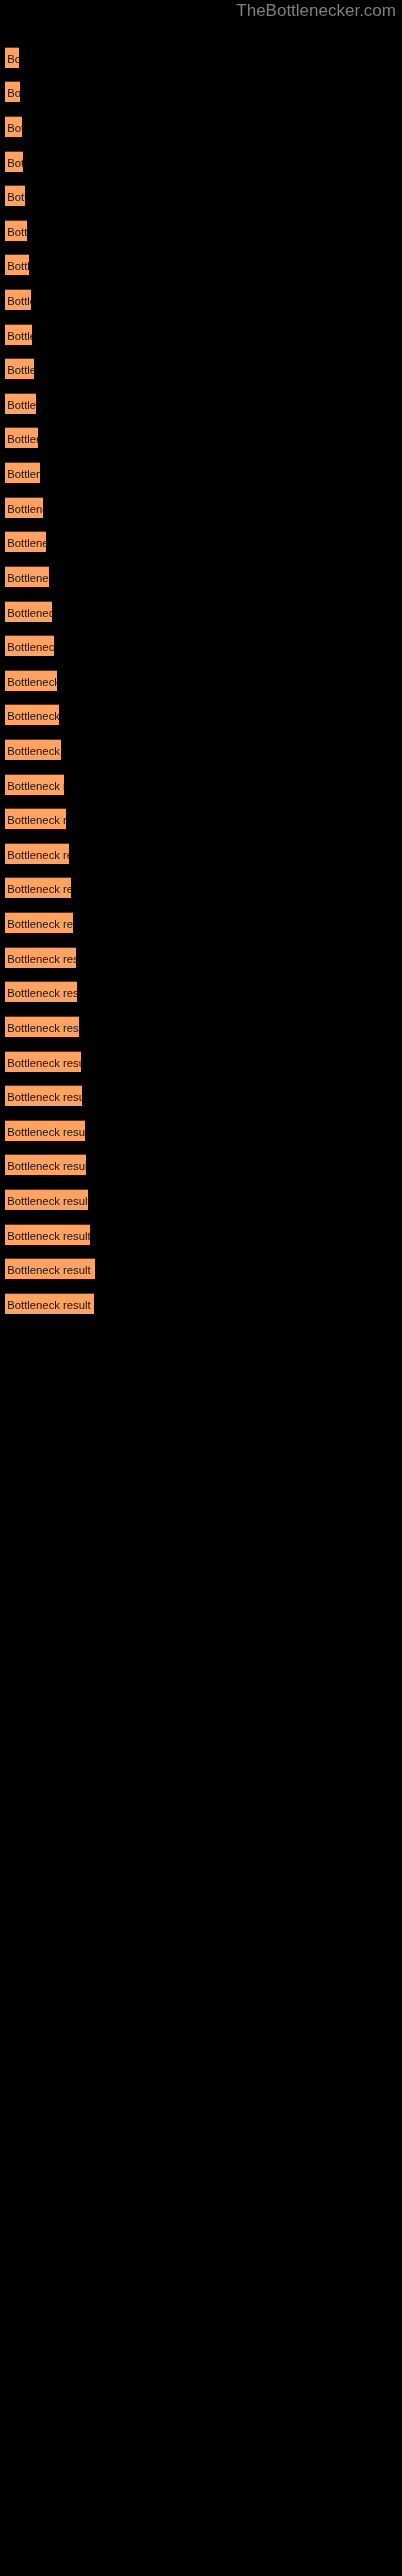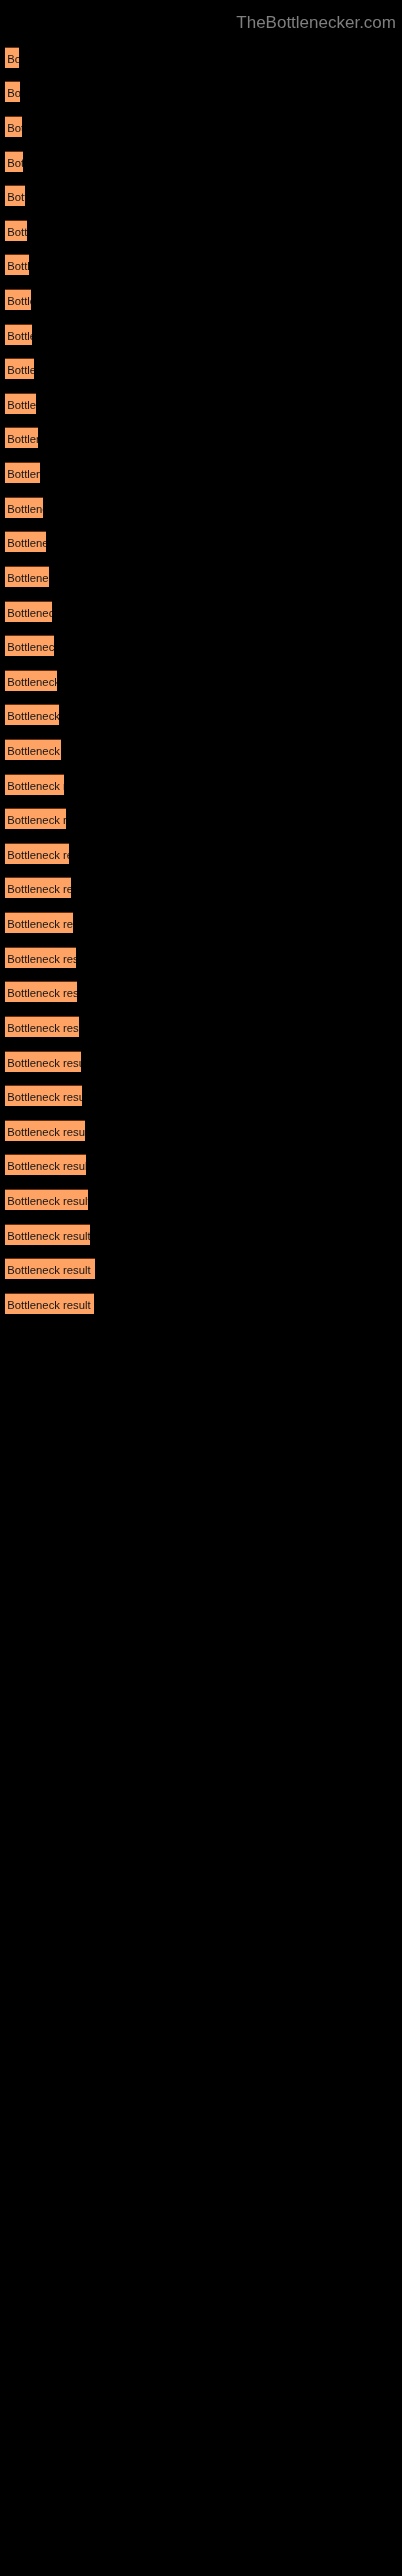--- a/index.html
+++ b/index.html
@@ -13,21 +13,21 @@
   }
   #page {
     position: relative;
     width: 403px;
     height: 2576px;
     background: #000000;
     overflow: hidden;
   }
   #chart-title {
     position: absolute;
-    top: 12px;
+    top: 0px;
     left: 0px;
     width: 396px;
     text-align: right;
     color: #7f7f7f;
     font-size: 17px;
     line-height: 21px;
     font-family: "Liberation Sans", sans-serif;
     white-space: nowrap;
     letter-spacing: 0px;
   }

